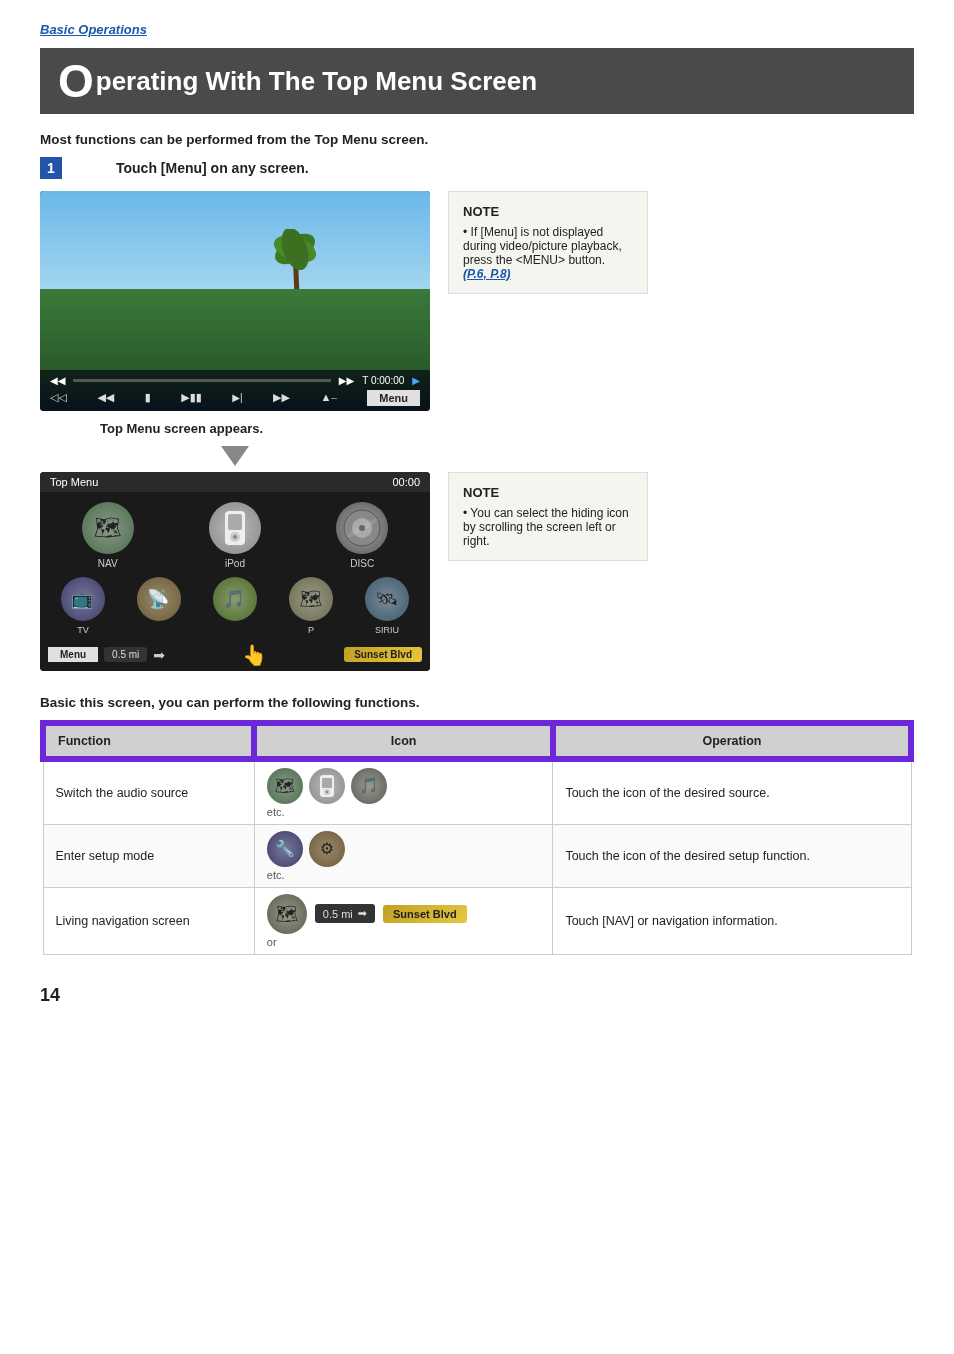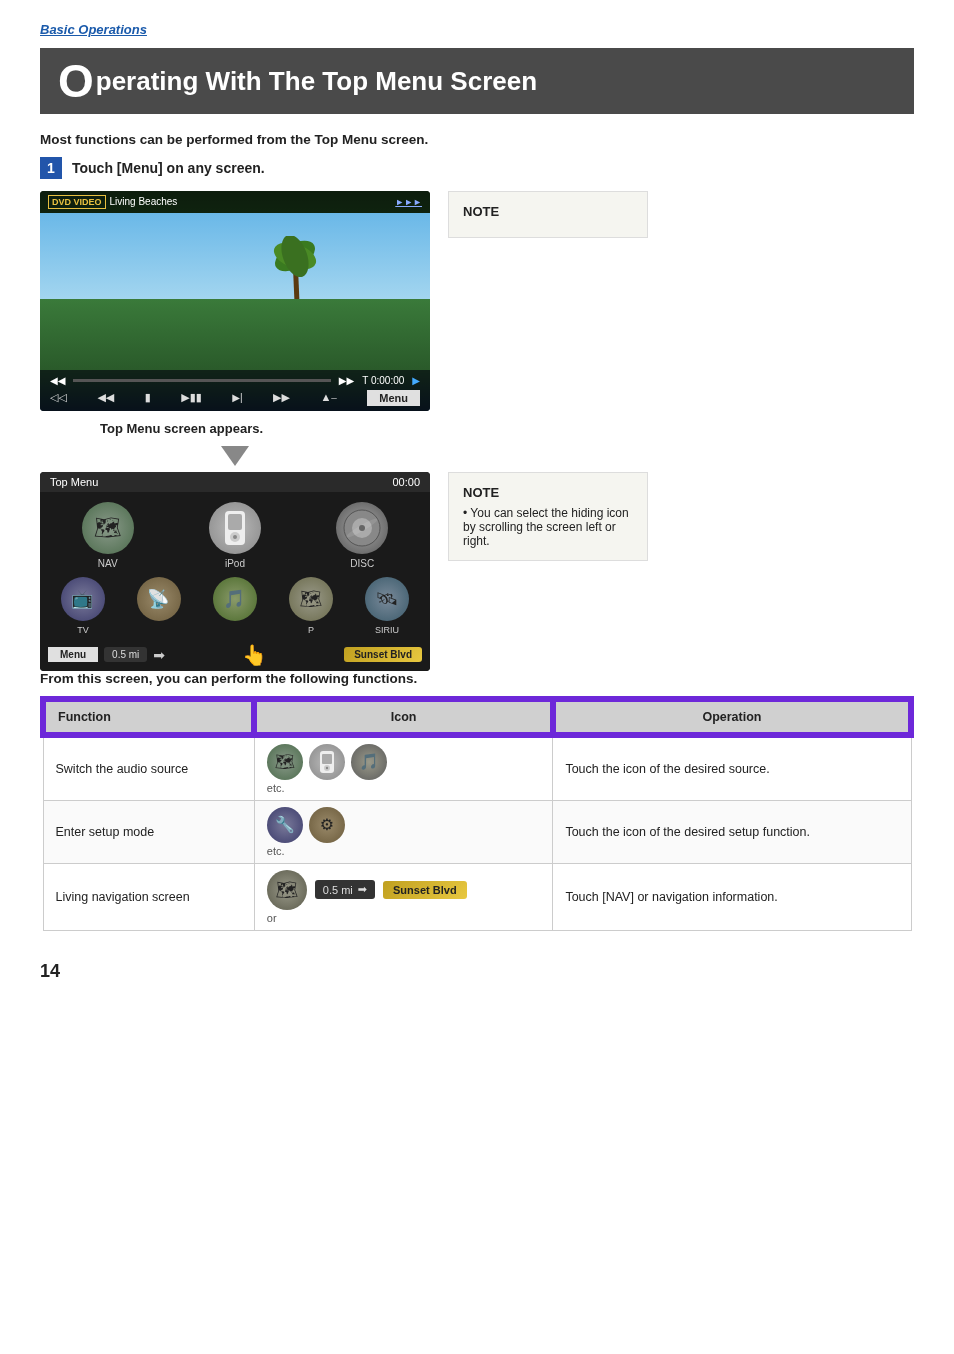--- a/index.html
+++ b/index.html
@@ -63,20 +63,21 @@
       height: 22px;
       display: flex;
       align-items: center;
       justify-content: center;
       margin-right: 10px;
       flex-shrink: 0;
     }
     .step-label {
       font-weight: bold;
       font-size: 14px;
+      margin-left: 44px;
     }
     .content-row {
       display: flex;
       gap: 18px;
       margin-bottom: 10px;
       align-items: flex-start;
     }
     .screen-image {
       flex: 0 0 auto;
       width: 390px;
@@ -316,21 +317,21 @@
       background: linear-gradient(135deg, #c0a020, #e8c840);
       border-radius: 3px;
       padding: 2px 10px;
       font-size: 10px;
       color: #222;
       font-weight: bold;
     }
     .second-content-row {
       display: flex;
       gap: 18px;
-      margin-bottom: 0;
+      margin-bottom: 24px;
       align-items: flex-start;
     }
     .from-screen-text {
       font-weight: bold;
       font-size: 13.5px;
       margin-bottom: 10px;
     }
     
     .functions-table {
       width: 100%;
@@ -438,27 +439,20 @@
   <div class="step-badge">1</div>
   <div class="step-label">Touch [Menu] on any screen.</div>
 </div>
 
 <div class="content-row">
 
   <div class="screen-image">
     <div class="screen-img-box">
       <div class="dvd-screen">
 
-        <div class="dvd-topbar">
-          <div class="dvd-topbar-left">
-            <span class="dvd-logo">DVD VIDEO</span>
-            <span class="dvd-title">Living Beaches</span>
-          </div>
-          <span class="dvd-topbar-right">►►►</span>
-        </div>
 
         <div class="dvd-main-area">
           <div class="beach-sky"></div>
 
           <svg style="position:absolute;bottom:28%;right:25%;width:70px;height:90px;" viewBox="0 0 70 90">
             <line x1="35" y1="90" x2="32" y2="20" stroke="#5a3a10" stroke-width="5"></line>
             <ellipse cx="32" cy="20" rx="22" ry="12" fill="#3a7a20" transform="rotate(-30 32 20)"></ellipse>
             <ellipse cx="32" cy="20" rx="22" ry="12" fill="#4a8a25" transform="rotate(20 32 20)"></ellipse>
             <ellipse cx="32" cy="20" rx="22" ry="12" fill="#3a7020" transform="rotate(70 32 20)"></ellipse>
           </svg>
@@ -485,20 +479,24 @@
             <span>▲⎯</span>
             <span class="menu-btn">Menu</span>
           </div>
         </div>
       </div>
     </div>
   </div>
 
   <div class="note-box">
     <div class="note-title">NOTE</div>
+    <p>
+      • <span>If [Menu] is not displayed during video/picture playback, press the &lt;MENU&gt; button.</span><br>
+      <a class="note-link">(P.6, P.8)</a>
+    </p>
   </div>
 </div>
 
 <div class="appears-text">Top Menu screen appears.</div>
 
 <div class="arrow-down-container">
   <div class="arrow-down"></div>
 </div>
 
 <div class="second-content-row">
@@ -570,21 +568,21 @@
       <span class="sunset-btn">Sunset Blvd</span>
     </div>
   </div>
 
   <div class="note-box">
     <div class="note-title">NOTE</div>
     <p>• <span>You can select the hiding icon by scrolling the screen left or right.</span></p>
   </div>
 </div>
 
-<div class="from-screen-text">From this screen, you can perform the following functions.</div>
+<div class="from-screen-text">Basic this screen, you can perform the following functions.</div>
 
 <table class="functions-table">
   <thead>
     <tr>
       <th>Function</th>
       <th>Icon</th>
       <th>Operation</th>
     </tr>
   </thead>
   <tbody>

